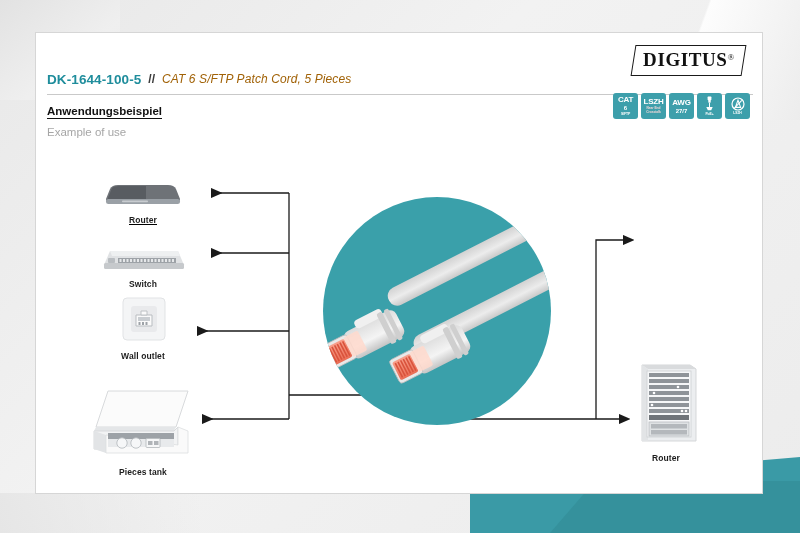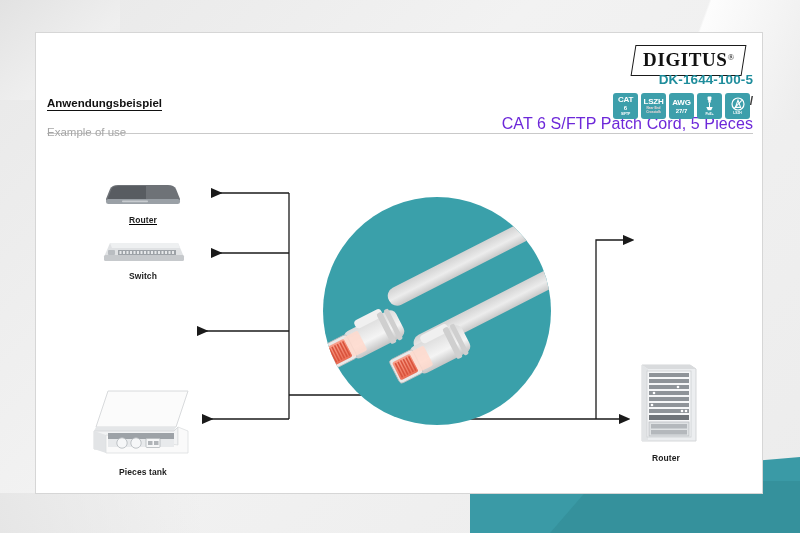--- a/index.html
+++ b/index.html
@@ -63,30 +63,31 @@
   #logo-reg {
     display: inline-block; transform: skewX(9deg);
     font-family: "Liberation Serif", serif;
     font-size: 9px; vertical-align: super; color: #111;
   }
 
   
   #title-row {
     position: absolute; left: 11px; top: 39px;
     width: 706px;
+    padding-bottom: 7px;
     border-bottom: 1px solid #c9c9c9;
-    display: flex; align-items: flex-end; gap: 7px; flex-direction: column;
+    display: flex; align-items: flex-start; gap: 7px;
   }
   #sku { font-size: 13.5px; font-weight: bold; color: #1f8d9c; letter-spacing: .1px; }
   #sep { font-size: 12px; font-weight: bold; color: #3b3b3b; }
-  #title-text { font-size: 16px; color: #6d28d9; letter-spacing: .1px; }
+  #title-text { font-size: 12px; color: #a16207; letter-spacing: .1px; font-style: italic; }
 
   
   #heading-de {
-    position: absolute; left: 11px; top: 64px;
+    position: absolute; left: 11px; top: 72px;
     font-size: 11.5px; font-weight: bold; color: #111;
     border-bottom: 1.4px solid #111; padding-bottom: 1px;
   }
   #heading-en {
     position: absolute; left: 11px; top: 93px;
     font-size: 11.5px; font-weight: normal; color: #a6a6a6;
   }
 
   
   #badges { position: absolute; right: 12px; top: 60px; display: flex; gap: 3px; }
@@ -114,21 +115,21 @@
   }
 
   
   .device { position: absolute; text-align: center; }
   .device .label {
     font-size: 8.5px; font-weight: bold; color: #1d1d1d;
     margin-top: 6px; letter-spacing: .1px; white-space: nowrap;
   }
 
   #dev-router { left: 52px; top: 38px; width: 110px; text-decoration: underline; }
-  #dev-switch { left: 52px; top: 92px; width: 110px; }
+  #dev-switch { left: 52px; top: 100px; width: 110px; }
   #dev-wall   { left: 52px; top: 150px; width: 110px; }
   #dev-floor  { left: 42px; top: 238px; width: 130px; }
   #dev-computer { left: 565px; top: 60px; width: 120px; }
   #dev-server   { left: 580px; top: 210px; width: 100px; }
 
   svg { display: block; }
   .line { stroke: #1a1a1a; stroke-width: 1.3; fill: none; }
 </style>
 </head>
 <body>
@@ -324,20 +325,35 @@
             <rect x="73.5" y="14" width="2" height="3"></rect>
               <rect x="77" y="14" width="2" height="3"></rect>
             <rect x="80.5" y="14" width="2" height="3"></rect>
               <rect x="84" y="14" width="2" height="3"></rect>
           </g>
           <rect x="20" y="13" width="7" height="5" rx="1" fill="#b9bdc1"></rect>
         </svg>
         <div class="label">Switch</div>
       </div>
 
+      <div class="device" id="dev-wall">
+        <svg width="110" height="50" viewBox="0 0 110 50" style="margin:0 auto;">
+          <rect x="35" y="3" width="42" height="42" rx="4" fill="#f4f5f6" stroke="#e1e3e5" stroke-width="1"></rect>
+          <rect x="43" y="11" width="26" height="26" rx="3" fill="#e9eaec"></rect>
+          <path d="M48,20 L64,20 L64,31 L48,31 Z" fill="#fafafa" stroke="#b9bdc1" stroke-width="1"></path>
+          <rect x="50" y="22" width="12" height="4" fill="#c9cdd1"></rect>
+          <path d="M53,16 L59,16 L59,20 L53,20 Z" fill="#fafafa" stroke="#b9bdc1" stroke-width="0.9"></path>
+          <g fill="#9da2a7">
+            <rect x="50.5" y="27" width="2" height="3"></rect>
+              <rect x="54" y="27" width="2" height="3"></rect>
+            <rect x="57.5" y="27" width="2" height="3"></rect>
+          </g>
+        </svg>
+        <div class="label">Wall outlet</div>
+      </div>
 
       <div class="device" id="dev-floor">
         <svg width="130" height="78" viewBox="0 0 130 78" style="margin:0 auto;">
 
           <path d="M18,44 L30,8 L110,8 L98,44 Z" fill="#fbfbfb" stroke="#d8dadc" stroke-width="1"></path>
           <path d="M18,44 L16,48 L96,48 L98,44 Z" fill="#e4e6e8"></path>
 
           <path d="M16,48 L16,66 L100,66 L100,44 L96,48 Z" fill="#f2f3f4" stroke="#d8dadc" stroke-width="1"></path>
           <path d="M16,48 L16,66 L28,70 L28,52 Z" fill="#e2e4e6"></path>
           <path d="M28,52 L28,70 L110,70 L110,48 L100,44 L100,62 Z" fill="#fafafa" stroke="#dcdee0" stroke-width="0.8"></path>

